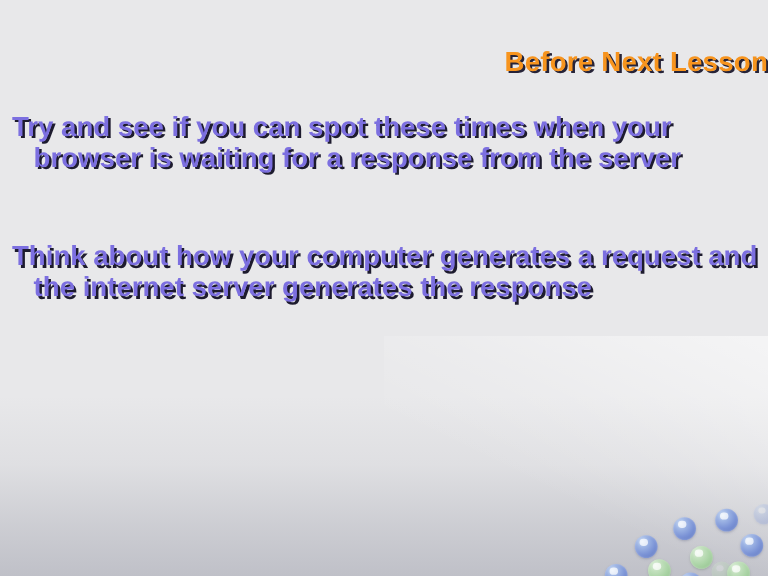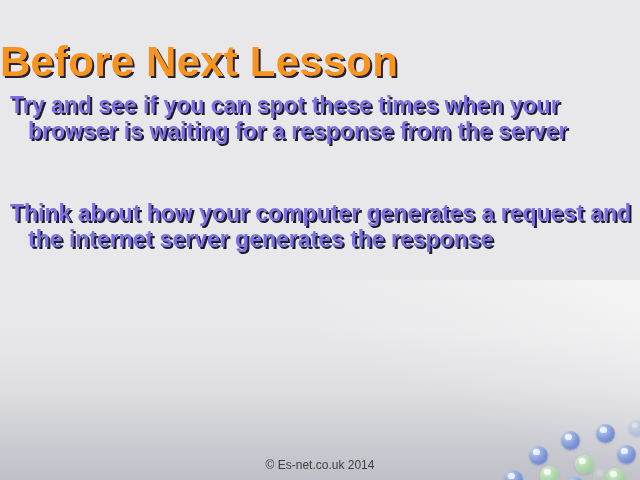--- a/index.html
+++ b/index.html
@@ -48,22 +48,22 @@
         rgba(255,255,255,0.0) 62%);
     pointer-events: none;
   }
 
   
   .title {
     position: absolute;
     left: 0;
     right: 0;
     top: 38px;
-    text-align: left;
-    font-size: 42px;
+    text-align: right;
+    font-size: 23px;
     font-weight: bold;
     color: #F7941E;
     letter-spacing: 0.2px;
     text-shadow: 2px 2px 0 #262338;
     white-space: nowrap;
   }
 
   
   .body-block {
     position: absolute;
@@ -158,21 +158,20 @@
   <div class="bg-bottom-fade"></div>
   <div class="bg-diagonal"></div>
 
   <div class="title">Before Next Lesson</div>
 
   <div class="body-block">
     <div class="para first">Try and see if you can spot these times when your browser is waiting for a response from the server</div>
     <div class="para second">Think about how your computer generates a request and the internet server generates the response</div>
   </div>
 
-  <div class="footer">© Es-net.co.uk 2014</div>
 
   <div class="spheres">
       <div class="sphere blue" style="left: 596px; top: 424px; width: 19px; height: 19px;">
         <div class="glint"></div>
       </div>
       <div class="sphere blue" style="left: 561px; top: 431px; width: 19px; height: 19px;">
         <div class="glint"></div>
       </div>
       <div class="sphere blue" style="left: 617px; top: 445px; width: 19px; height: 19px;">
         <div class="glint"></div>

